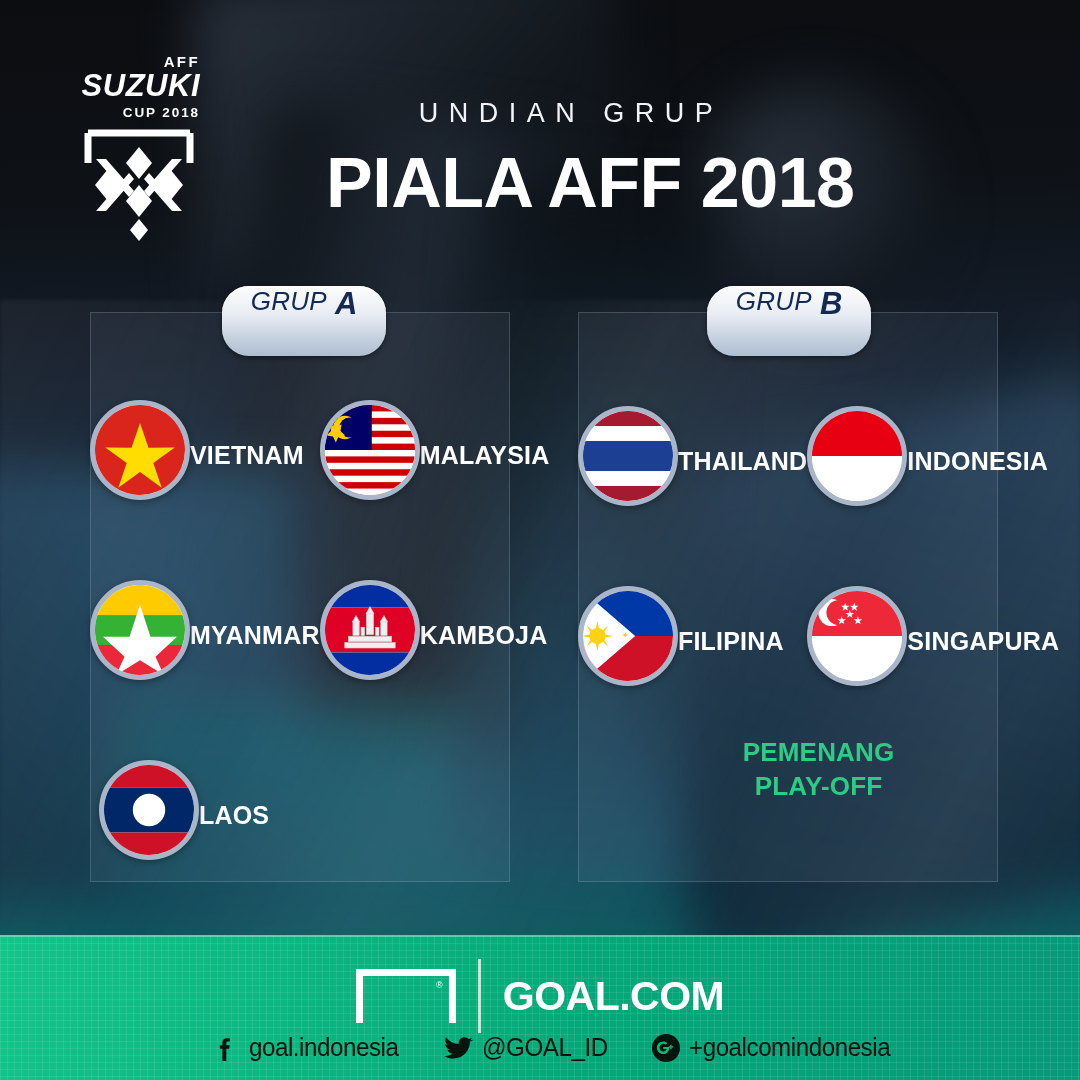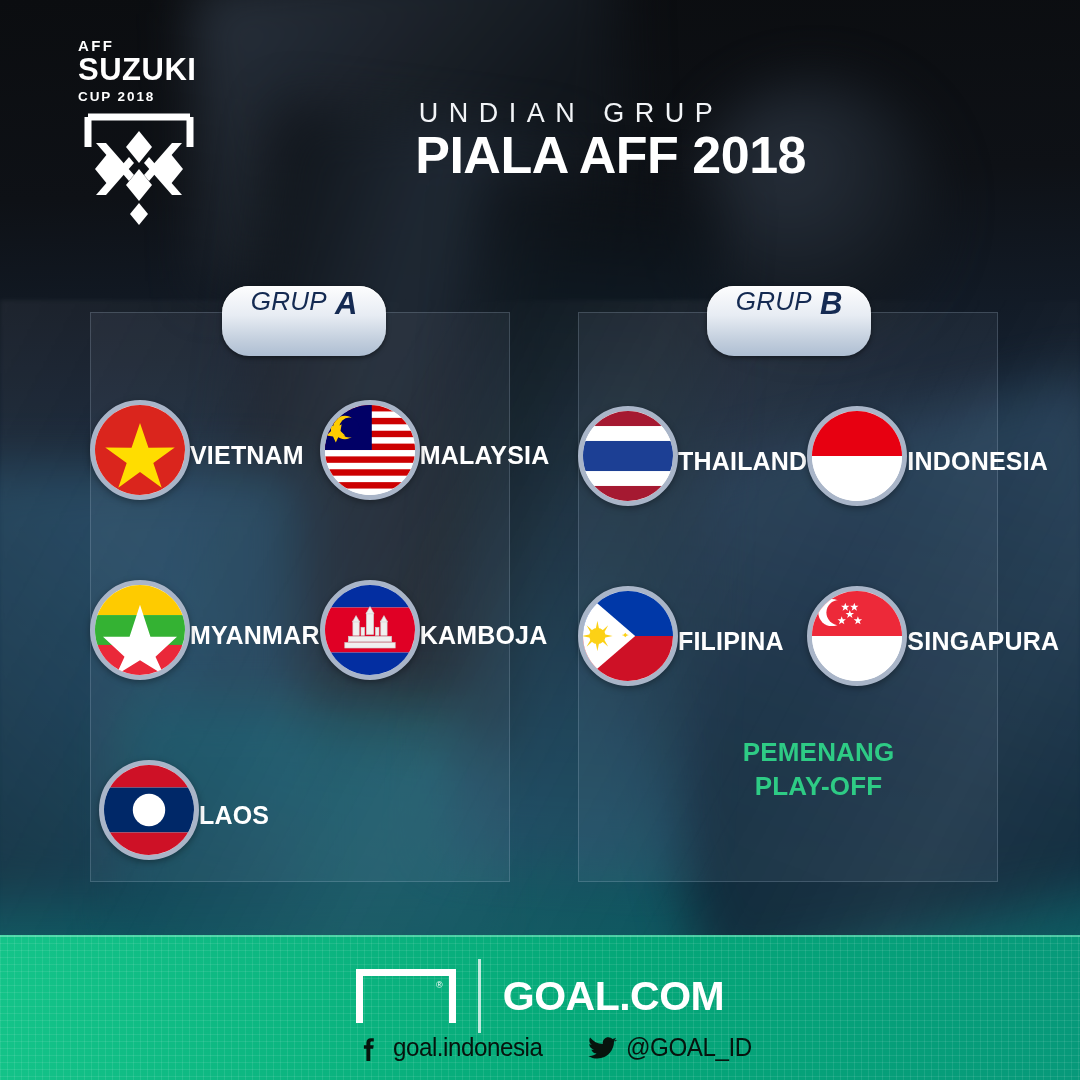--- a/index.html
+++ b/index.html
@@ -49,35 +49,35 @@
   .tro7 { width:240px; height:680px; left:460px; top:180px;
           background:linear-gradient(180deg,#0a0d11,#1d4a63); transform:rotate(4deg); opacity:.6;}
   .sheen { position:absolute; left:0; top:300px; width:1080px; height:640px;
            background:linear-gradient(118deg,
               rgba(255,255,255,.055) 0%, rgba(255,255,255,0) 32%,
               rgba(255,255,255,.05) 48%, rgba(255,255,255,0) 70%,
               rgba(255,255,255,.045) 86%, rgba(255,255,255,0) 100%);
            filter:blur(2px); }
 
   
-  .logo { position:absolute; left:78px; top:38px; width:122px; height:182px;
-          color:#fff; text-align:left; }
+  .logo { position:absolute; left:78px; top:54px; width:122px; height:182px;
+          color:#fff; text-align:right; }
   .logo-aff { font-size:15px; font-weight:bold; letter-spacing:2.4px; line-height:1; }
   .logo-suzuki { font-size:31px; font-weight:bold; letter-spacing:.5px; line-height:1.05;
-                 margin-top:1px; }
+                 margin-top:1px;font-style:italic; }
   .logo-cup { font-size:13.5px; font-weight:bold; letter-spacing:1.9px; line-height:1;
               margin-top:3px; }
   .logo-mark { margin-top:4px; width:122px; height:118px; }
 
   
   .title-block { position:absolute; left:326px; top:100px; width:480px; text-align:center; }
   .kicker { color:#f2f4f7; font-size:27px; font-weight:400; letter-spacing:10.5px;
             line-height:1; text-indent:10px; }
-  .headline { color:#ffffff; font-size:52px; font-weight:bold; letter-spacing:-.5px;
-              line-height:1; margin-top:2px; white-space:nowrap;text-align:right; }
+  .headline { color:#ffffff; font-size:70px; font-weight:bold; letter-spacing:-.5px;
+              line-height:1; margin-top:21px; white-space:nowrap;text-align:right; }
 
   
   .panel {
     position:absolute; top:312px; height:570px;
     background:rgba(190,214,235,.065);
     border:1px solid rgba(196,216,236,.20);
   }
   .panel.a { left:90px; width:420px; }
   .panel.b { left:578px; width:420px; }
 
@@ -383,18 +383,28 @@
 
       <div class="social">
         <span class="si">
           <svg width="30" height="28" viewBox="0 0 30 28">
             <path fill="#07130d" d="M29 5.8c-1.1.5-2.2.8-3.4 1 1.1-.7 1.9-1.8 2.3-3.1-1.1.6-2.2 1.1-3.5 1.3-1-1.1-2.5-1.8-4.1-1.8-3.1 0-5.6 2.5-5.6 5.6 0 .4 0 .9.1 1.3C9.6 9.7 5.1 7.2 2.1 3.4c-.5.8-.8 1.8-.8 2.8 0 1.9 1 3.7 2.5 4.6-.9 0-1.8-.3-2.5-.7 0 2.7 1.9 5 4.5 5.5-.5.1-.9.2-1.4.2-.3 0-.7 0-1-.1.7 2.2 2.8 3.8 5.2 3.9-1.9 1.5-4.3 2.4-6.9 2.4-.5 0-1 0-1.4-.1 2.6 1.7 5.7 2.6 9 2.6 10.8 0 16.7-9 16.7-16.7v-.8C27.2 8.1 28.2 7 29 5.8z"></path>
           </svg>
         </span>
         <span class="social-handle">@GOAL_ID</span>
       </div>
 
+      <div class="social">
+        <span class="si">
+          <svg width="30" height="30" viewBox="0 0 30 30">
+            <circle cx="15" cy="15" r="14" fill="#07130d"></circle>
+            <path fill="#0cb878" d="M12.2 8.4c-3.5 0-6.3 2.8-6.3 6.3s2.8 6.3 6.3 6.3c3.6 0 6-2.5 6-6.1 0-.4 0-.7-.1-1h-5.9v2.2h3.4c-.3 1.5-1.6 2.5-3.4 2.5-2 0-3.6-1.7-3.6-3.9s1.6-3.9 3.6-3.9c1 0 1.9.4 2.5 1l1.7-1.7c-1.1-1-2.5-1.7-4.2-1.7z"></path>
+            <path fill="#0cb878" d="M22.2 13.3h-1.6v-1.6h-1.3v1.6h-1.6v1.3h1.6v1.6h1.3v-1.6h1.6z"></path>
+          </svg>
+        </span>
+        <span class="social-handle">+goalcomindonesia</span>
+      </div>
 
 
     </div>
   </div>
 
 </div>
 
 </body></html>

